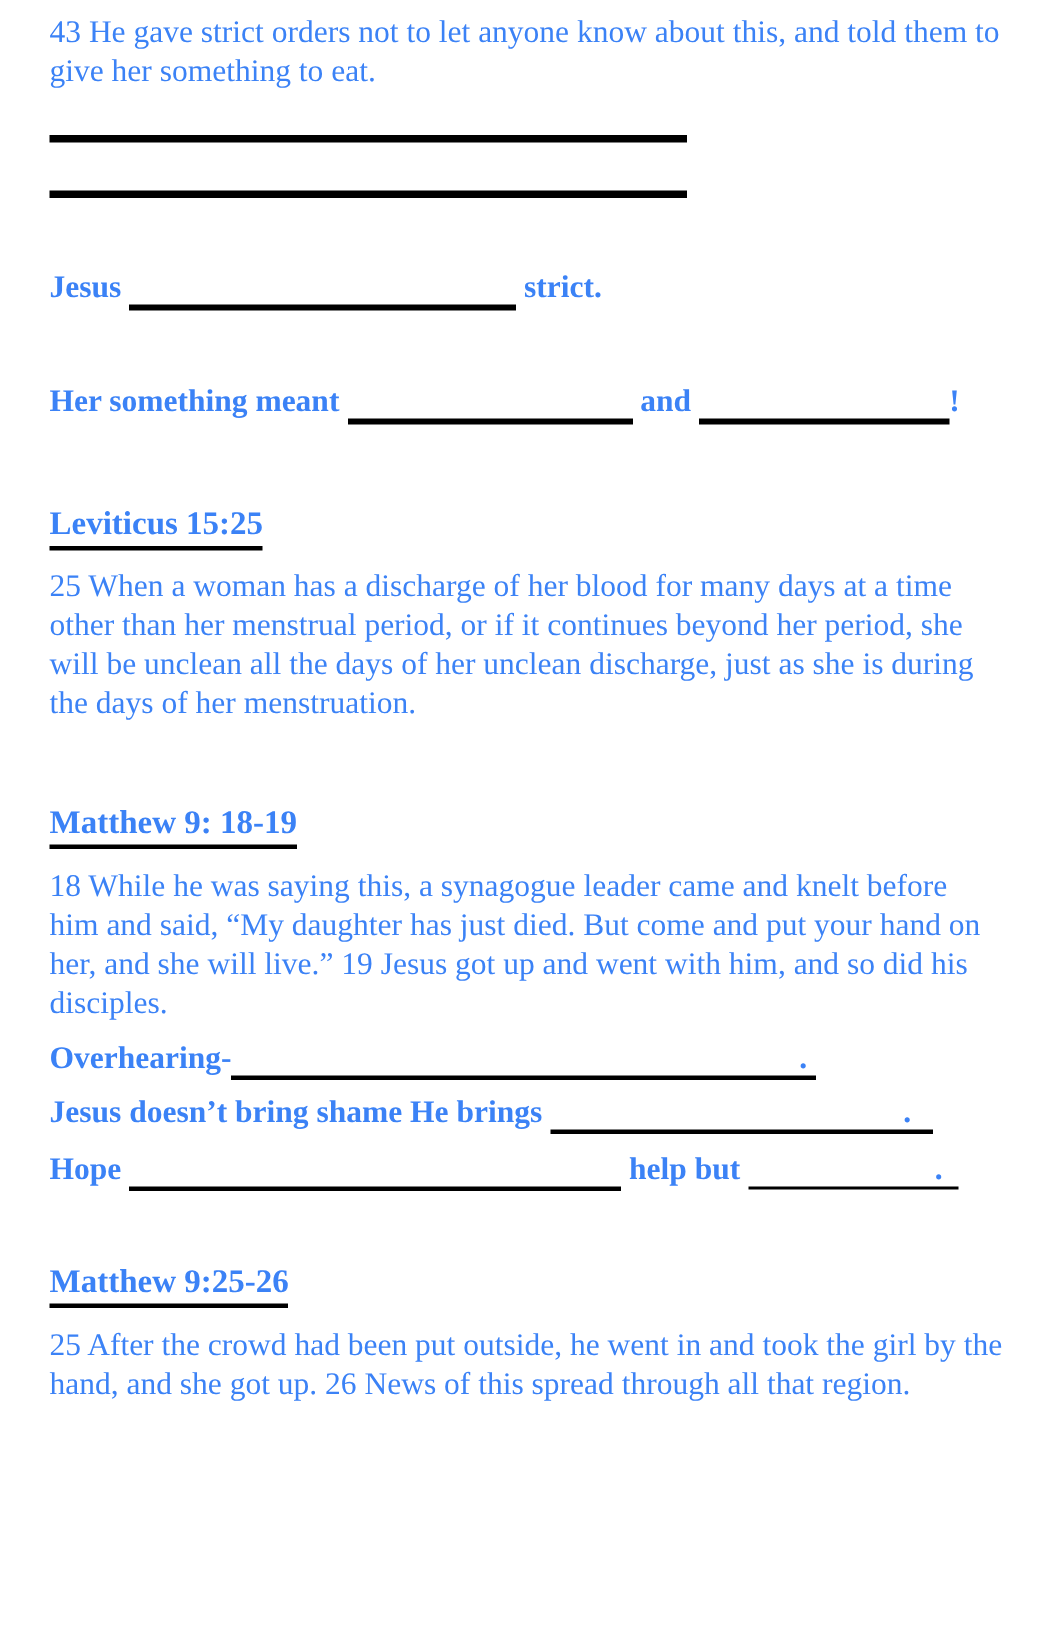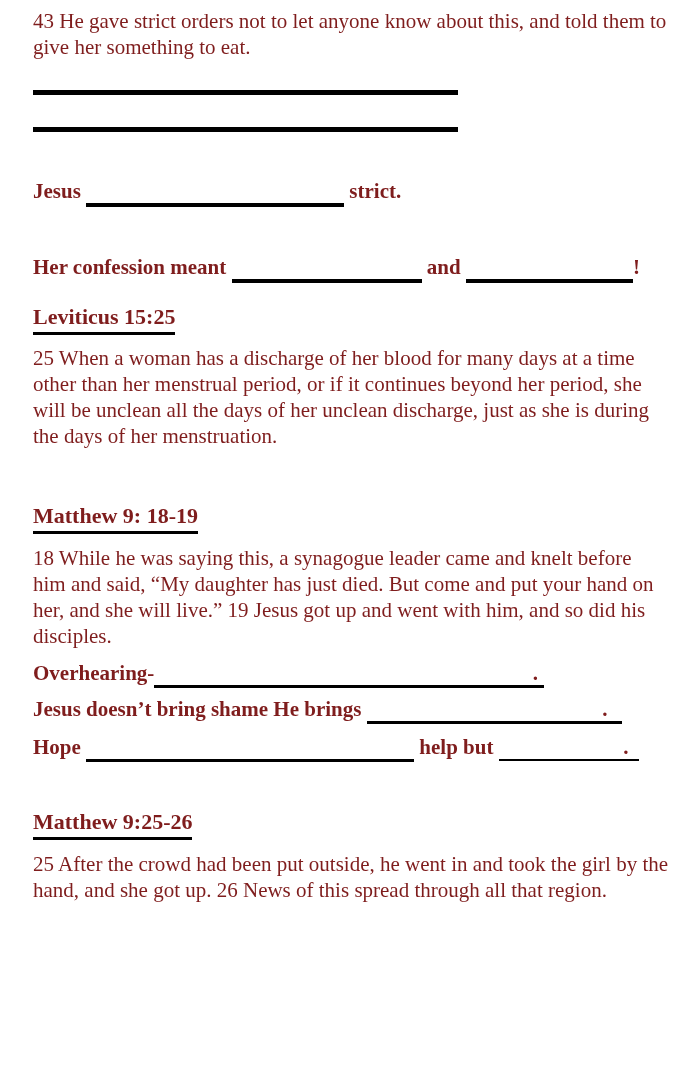--- a/index.html
+++ b/index.html
@@ -3,21 +3,21 @@
 <meta charset="utf-8">
 <style>
   html, body { margin: 0; padding: 0; background: #ffffff; }
   .page {
     position: relative;
     width: 695px;
     height: 1085px;
     box-sizing: border-box;
     padding: 6px 25px 0 33px;
     background: #ffffff;
-    color: #7f1d1d;
+    color: #3b82f6;
     font-family: "Liberation Serif", "DejaVu Serif", serif;
     font-size: 21px;
     line-height: 26px;
     overflow: hidden;
   }
   .body-text { margin: 0; width: 636px; }
   .intro { margin-top: 2px; }
 
   .rule {
     width: 425px;
@@ -65,21 +65,21 @@
   .w-shame { width: 255px; }
   .w-h1 { width: 328px; }
   .w-h2 { width: 140px; }
 
   .gap-unclean .mark { margin-right: 7px; }
   .gap-over .mark    { margin-right: 1px; }
   .gap-shame .mark   { margin-right: 9px; }
   .gap-h2 .mark      { margin-right: 5px; }
 
   .heading { margin: 0; font-weight: bold; line-height: 28px; }
-  .h-lev   { margin-top: 20px; }
+  .h-lev   { margin-top: 52px; }
   .h-matt1 { margin-top: 53px; }
   .h-matt2 { margin-top: 46px; }
   .heading .heading-text {
     display: inline-block;
     border-bottom: 3px solid #000000;
     padding-bottom: 1px;
     font-size: 22px;
   }
   .p-lev   { margin-top: 10px; }
   .p-matt1 { margin-top: 11px; }
@@ -91,21 +91,21 @@
 <div class="page">
 
   <p class="body-text intro">43 He gave strict orders not to let anyone know about this, and told them to give her something to eat.</p>
 
   <div class="rule rule-1"></div>
   <div class="rule rule-2"></div>
 
 
   <div class="note n-jesus"><span>Jesus</span> <span class="blank w-j"></span> <span>strict.</span></div>
 
-  <div class="note n-confession"><span>Her confession meant</span> <span class="blank w-c1"></span> <span>and</span> <span class="blank w-c2"></span><span>!</span></div>
+  <div class="note n-confession"><span>Her something meant</span> <span class="blank w-c1"></span> <span>and</span> <span class="blank w-c2"></span><span>!</span></div>
 
   <p class="heading h-lev"><span class="heading-text">Leviticus 15:25</span></p>
   <p class="body-text p-lev">25 When a woman has a discharge of her blood for many days at a time other than her menstrual period, or if it continues beyond her period, she will be unclean all the days of her unclean discharge, just as she is during the days of her menstruation.</p>
 
   <p class="heading h-matt1"><span class="heading-text">Matthew 9: 18-19</span></p>
   <p class="body-text p-matt1">18 While he was saying this, a synagogue leader came and knelt before him and said, “My daughter has just died. But come and put your hand on her, and she will live.” 19 Jesus got up and went with him, and so did his disciples.</p>
 
 
   <div class="note n-overhearing"><span>Overhearing-</span><span class="blank w-over b-thin gap-over"><span class="mark">.</span></span></div>
 

